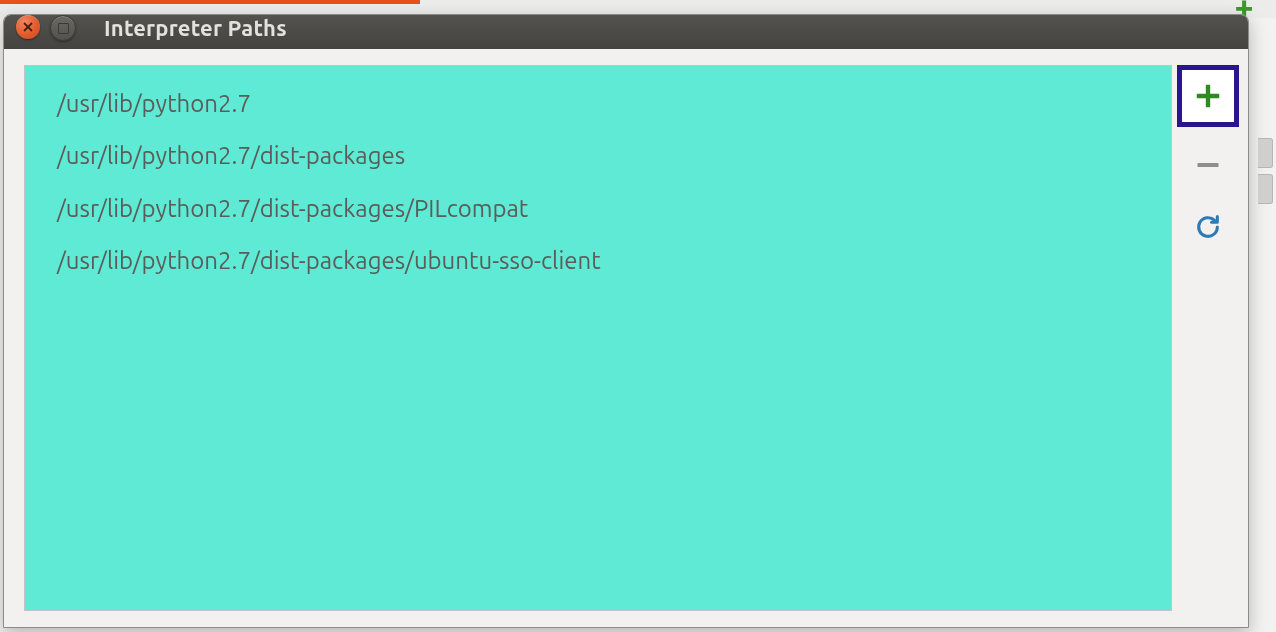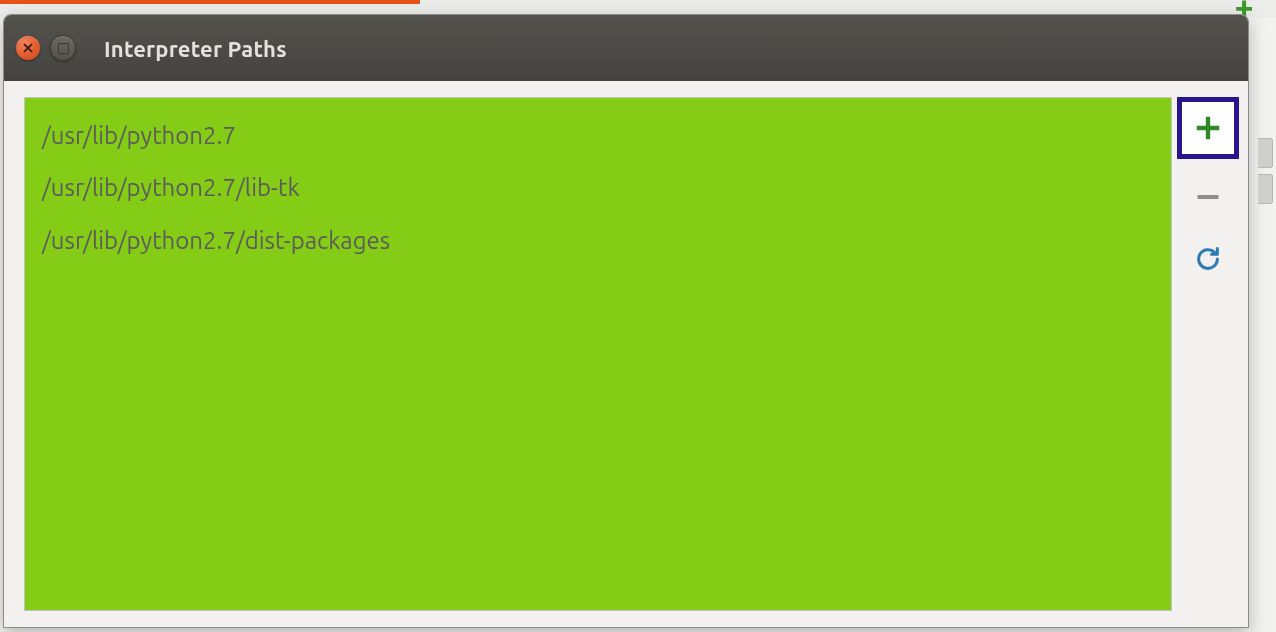--- a/index.html
+++ b/index.html
@@ -57,22 +57,22 @@
     display: flex;
     flex-direction: column;
     overflow: hidden;
   }
 
   
   .titlebar {
     height: 34px;
     background: linear-gradient(to bottom, #54524d 0%, #454340 100%);
     display: flex;
-    align-items: center;
-    padding: 16px 12px;
+    align-items: flex-start;
+    padding: 0 12px;
     flex-shrink: 0;
   }
   .win-btn {
     width: 24px;
     height: 24px;
     border-radius: 50%;
     margin-right: 10px;
     display: flex;
     align-items: center;
     justify-content: center;
@@ -103,23 +103,23 @@
   
   .body {
     display: flex;
     flex: 1;
     padding: 16px 14px 16px 20px;
     gap: 10px;
   }
 
   .path-list {
     flex: 1;
-    background: #84cc16;
+    background: #5eead4;
     border: 1px solid #c3c3c0;
-    padding: 12px 13px;
+    padding: 12px 28px;
     overflow: auto;
   }
   .path-item {
     font-size: 24px;
     color: #5c5c5a;
     line-height: 1.35;
     padding: 10px 4px 10px 4px;
     cursor: default;
     white-space: nowrap;
   }
@@ -193,22 +193,23 @@
     <div class="win-btn win-min">
       <div class="sq"></div>
     </div>
     <div class="title-text">Interpreter Paths</div>
   </div>
 
   <div class="body">
 
     <div class="path-list">
       <div class="path-item">/usr/lib/python2.7</div>
-      <div class="path-item">/usr/lib/python2.7/lib-tk</div>
       <div class="path-item">/usr/lib/python2.7/dist-packages</div>
+      <div class="path-item">/usr/lib/python2.7/dist-packages/PILcompat</div>
+      <div class="path-item">/usr/lib/python2.7/dist-packages/ubuntu-sso-client</div>
     </div>
 
     <div class="side-toolbar">
       <button class="tb-btn tb-add" title="Add">
         <svg viewBox="0 0 24 24" width="30" height="30">
           <line x1="12" y1="3" x2="12" y2="21"></line>
           <line x1="3" y1="12" x2="21" y2="12"></line>
         </svg>
       </button>
       <button class="tb-btn tb-remove" title="Remove">

